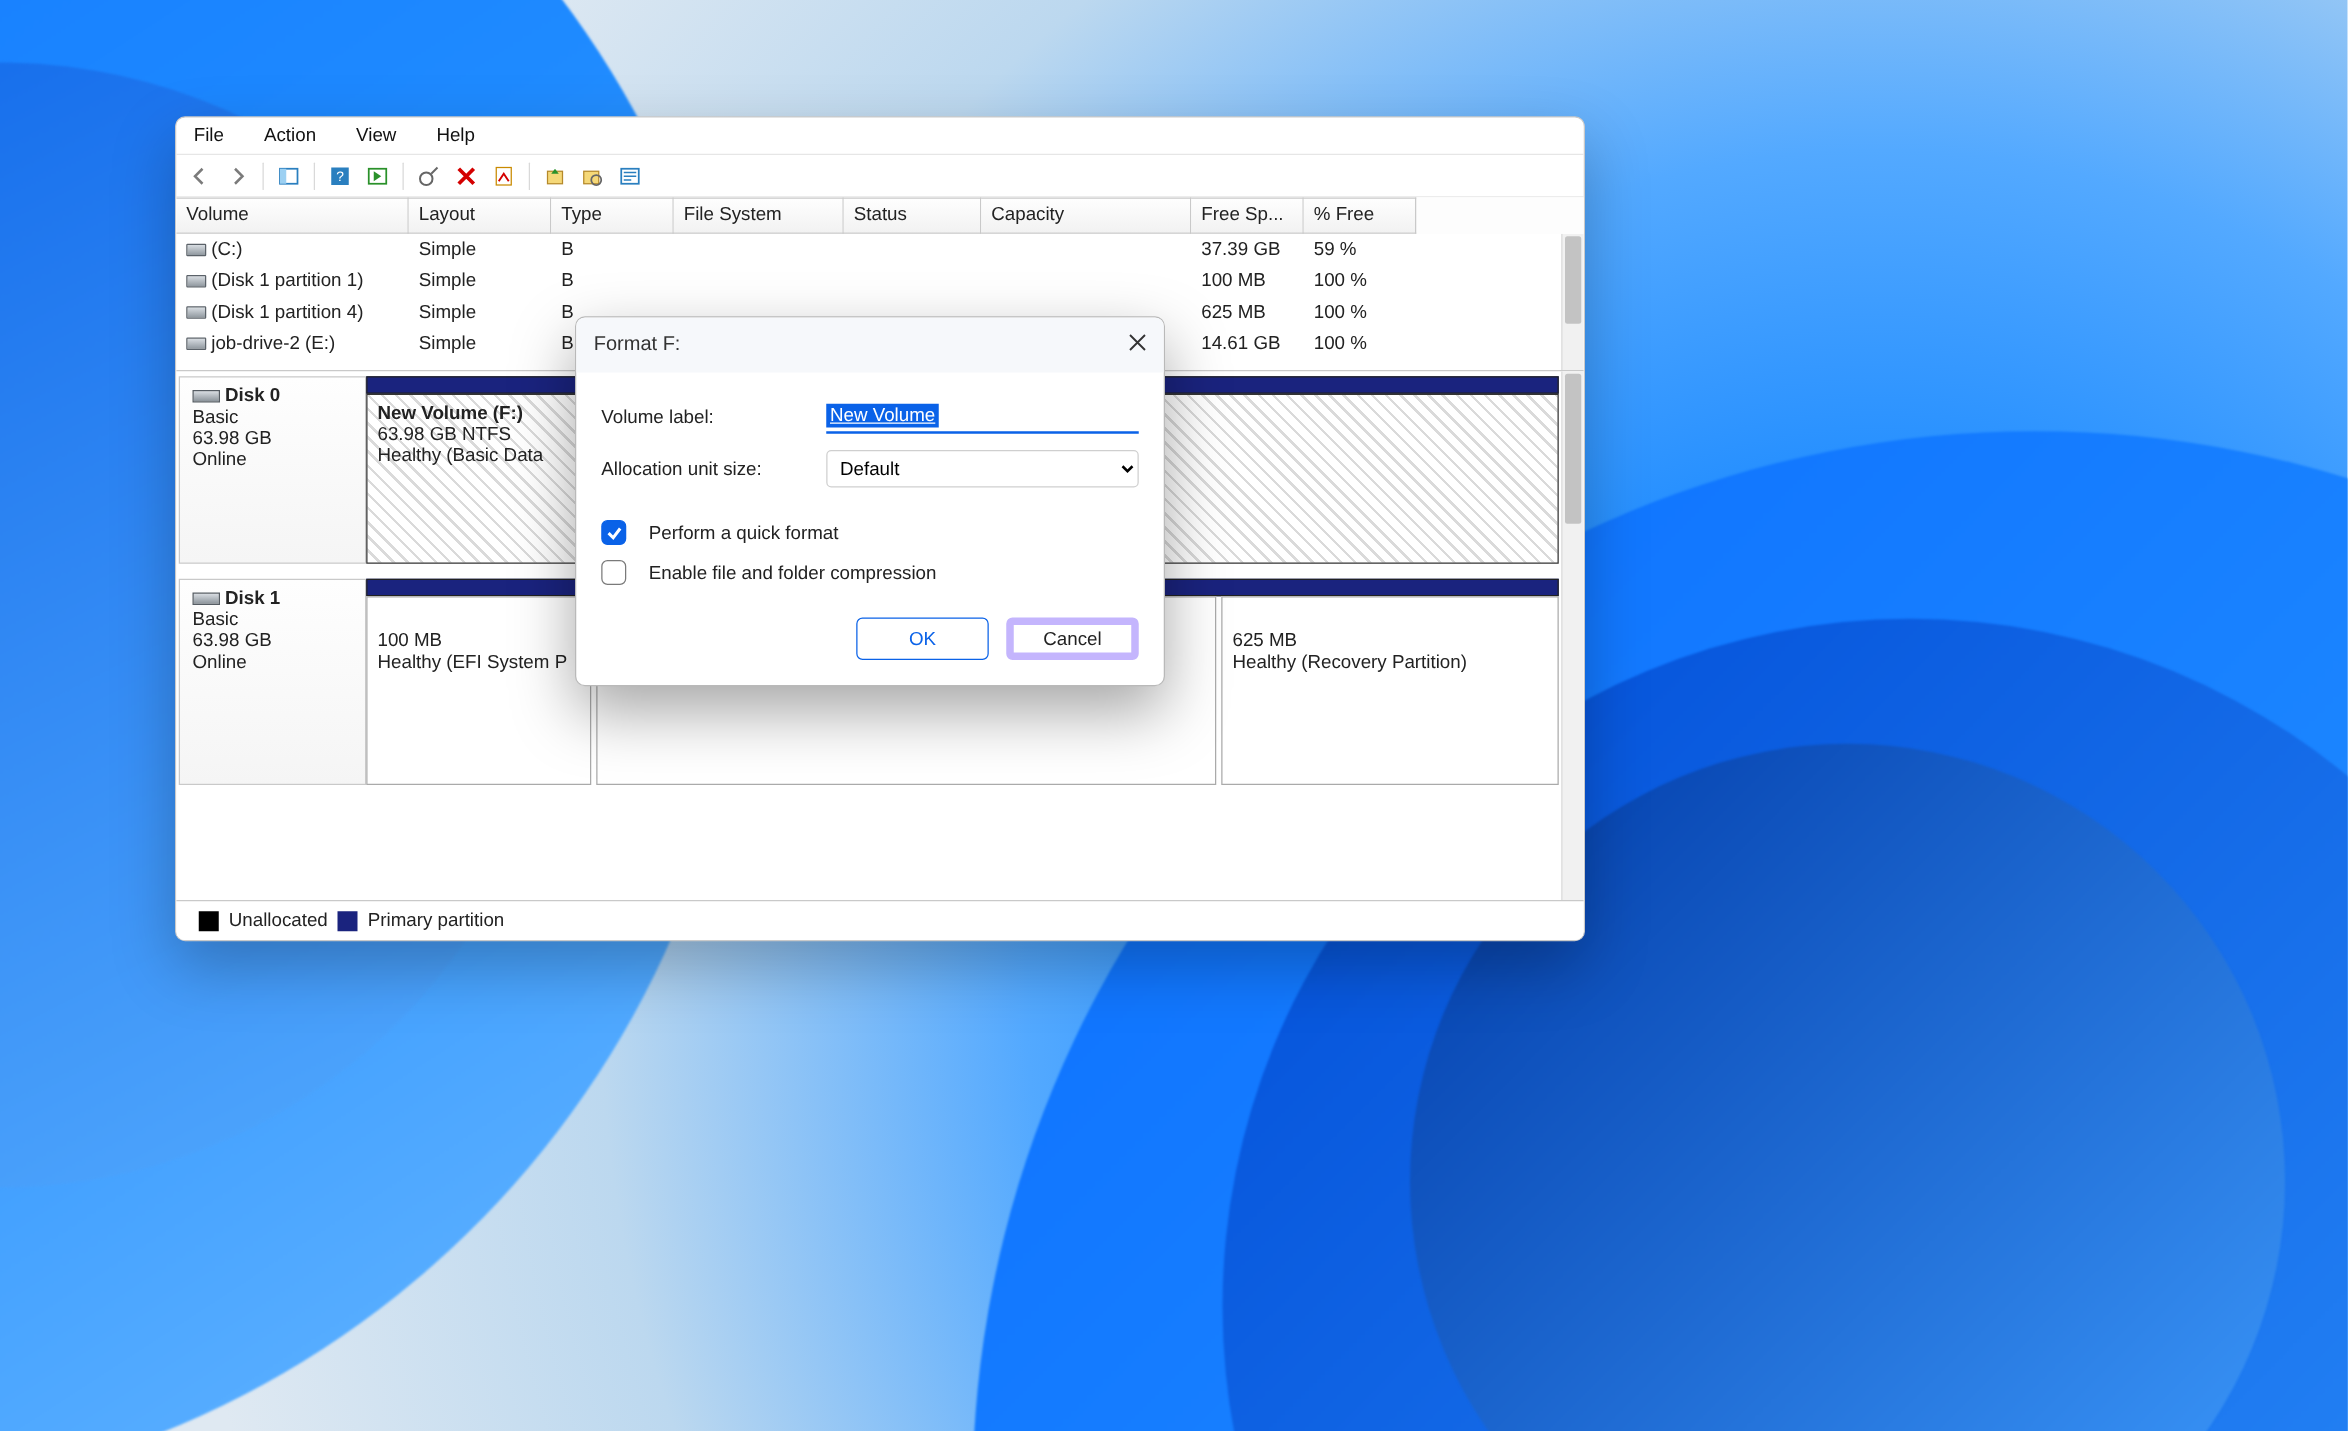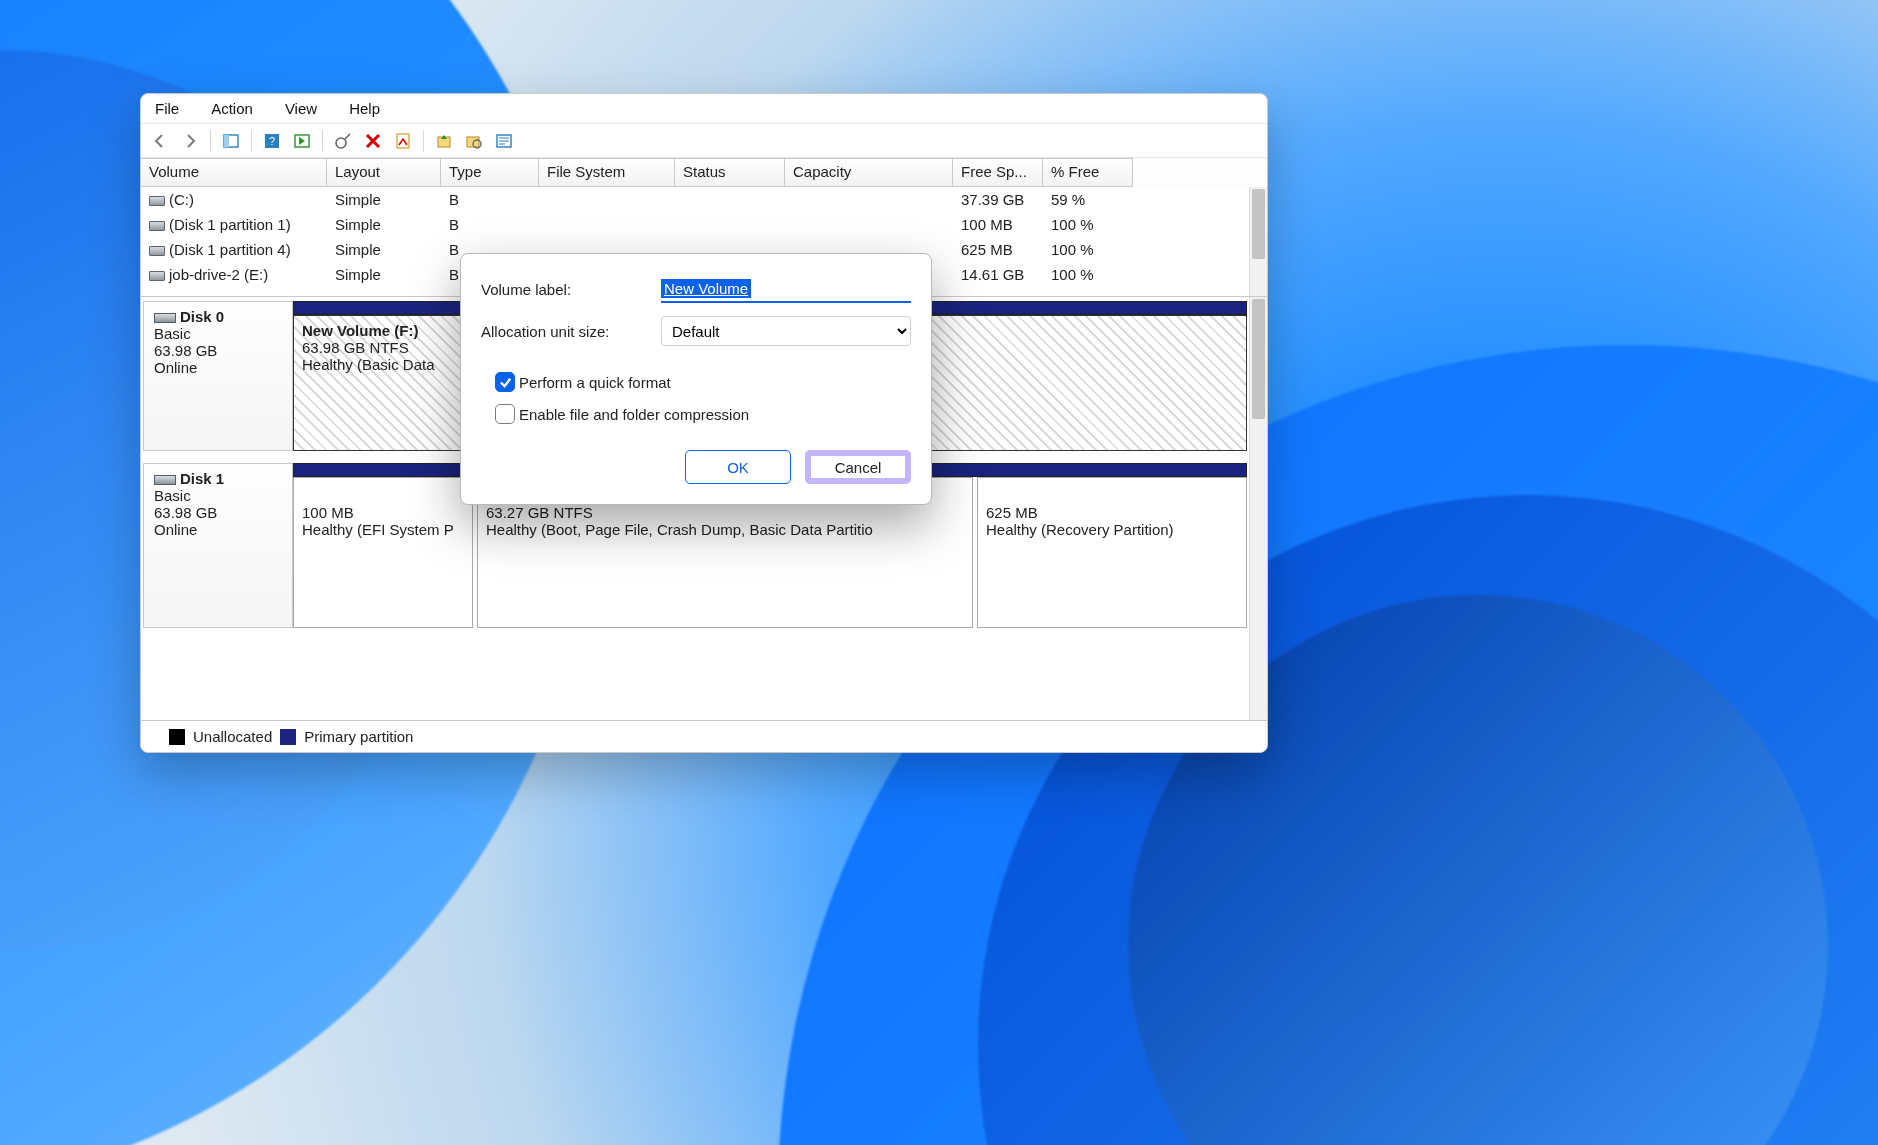--- a/index.html
+++ b/index.html
@@ -139,21 +139,21 @@
     background:#fff;
   }
   .part.selected{
     border:1px solid #333;
     background: repeating-linear-gradient(45deg,#ffffff 0 6px,#dadada 6px 8px);
   }
   .part .ph{ font-weight:600; }
 
   .legend{
     height:32px; border-top:1px solid #c9c9c9; display:flex; align-items:center; gap:8px;
-    padding:0 28px; font-size:15px;
+    padding:0 18px; font-size:15px;
   }
   .lg-box{ width:16px;height:16px; display:inline-block; vertical-align:middle;}
   .lg-un{ background:#000;}
   .lg-pp{ background:#1a237e;}
 
   
   .dialog{
     position:absolute;
     left:460px; top:253px;
     width:472px;
@@ -179,21 +179,21 @@
     flex:1; height:28px; border-bottom:2px solid #0a62e8; display:flex; align-items:center;
   }
   .sel-highlight span{
     background:#0a62e8; color:#fff; padding:1px 3px; font-size:15px;text-decoration:underline;
   }
   .drow select{
     flex:1; height:30px; border:1px solid #cfcfcf; border-radius:4px;
     font-size:15px; padding:2px 6px; background:#fff;
   }
   .checks{ margin-top:14px; }
-  .checks label{ display:flex; align-items:center; gap:4px; font-size:15px; height:32px;margin-left:14px;}
+  .checks label{ display:flex; align-items:center; gap:18px; font-size:15px; height:32px;}
   .chk{
     width:20px;height:20px;border:1.5px solid #7a7a7a;border-radius:5px;
     display:flex;align-items:center;justify-content:center;background:#fff;
   }
   .chk.checked{ background:#0a62e8; border-color:#0a62e8;}
   .chk.checked svg{ width:13px;height:13px; stroke:#fff; stroke-width:2.6; fill:none;}
   .dbtns{
     display:flex; gap:14px; justify-content:flex-end;
     padding:14px 20px 20px 20px;
   }
@@ -412,20 +412,27 @@
     <div class="legend">
       <span class="lg-box lg-un"></span>
       <span>Unallocated</span>
       <span class="lg-box lg-pp"></span>
       <span>Primary partition</span>
     </div>
   </div>
 </div>
 
 <div class="dialog">
+  <div class="dtitle">
+    <span>Format F:</span>
+    <span class="spacer"></span>
+    <span class="dclose"><svg viewBox="0 0 14 14">
+          <path d="M1 1 L13 13 M13 1 L1 13"></path>
+        </svg></span>
+  </div>
   <div class="dbody">
     <div class="drow">
       <div class="dlabel">Volume label:</div>
       <div class="sel-highlight">
         <span>New Volume</span>
       </div>
     </div>
     <div class="drow">
       <div class="dlabel">Allocation unit size:</div>
       <select>

